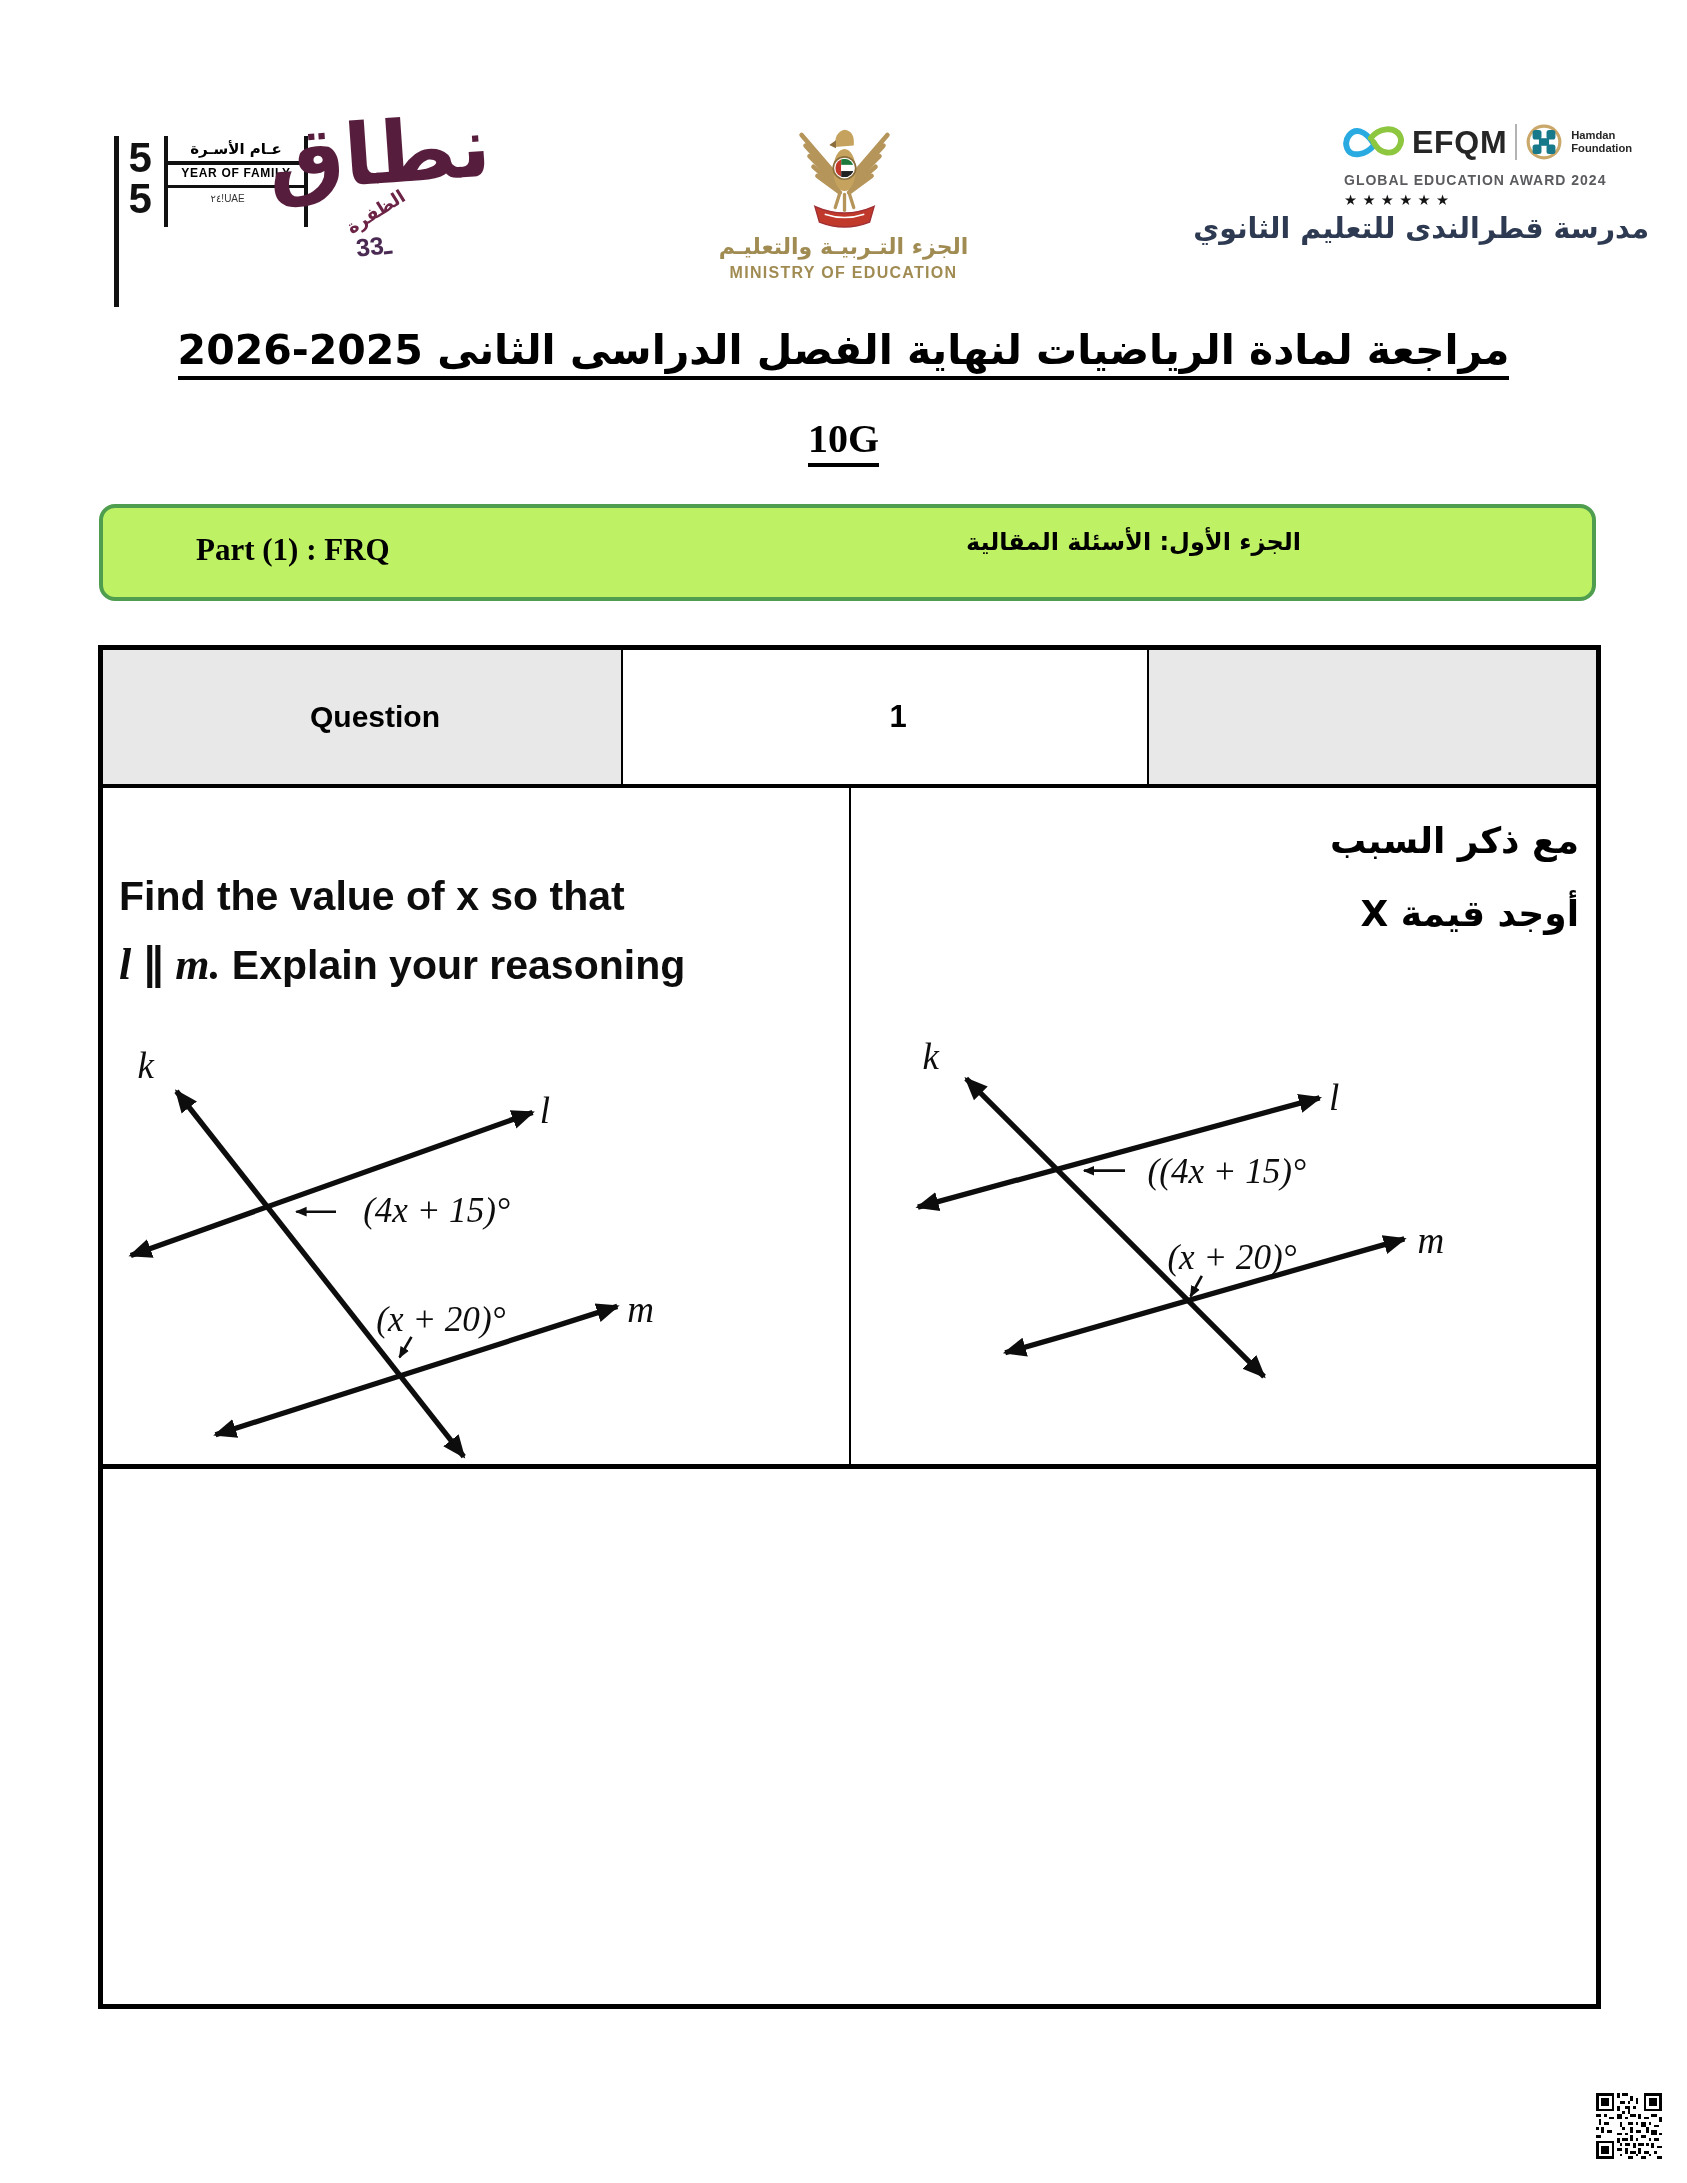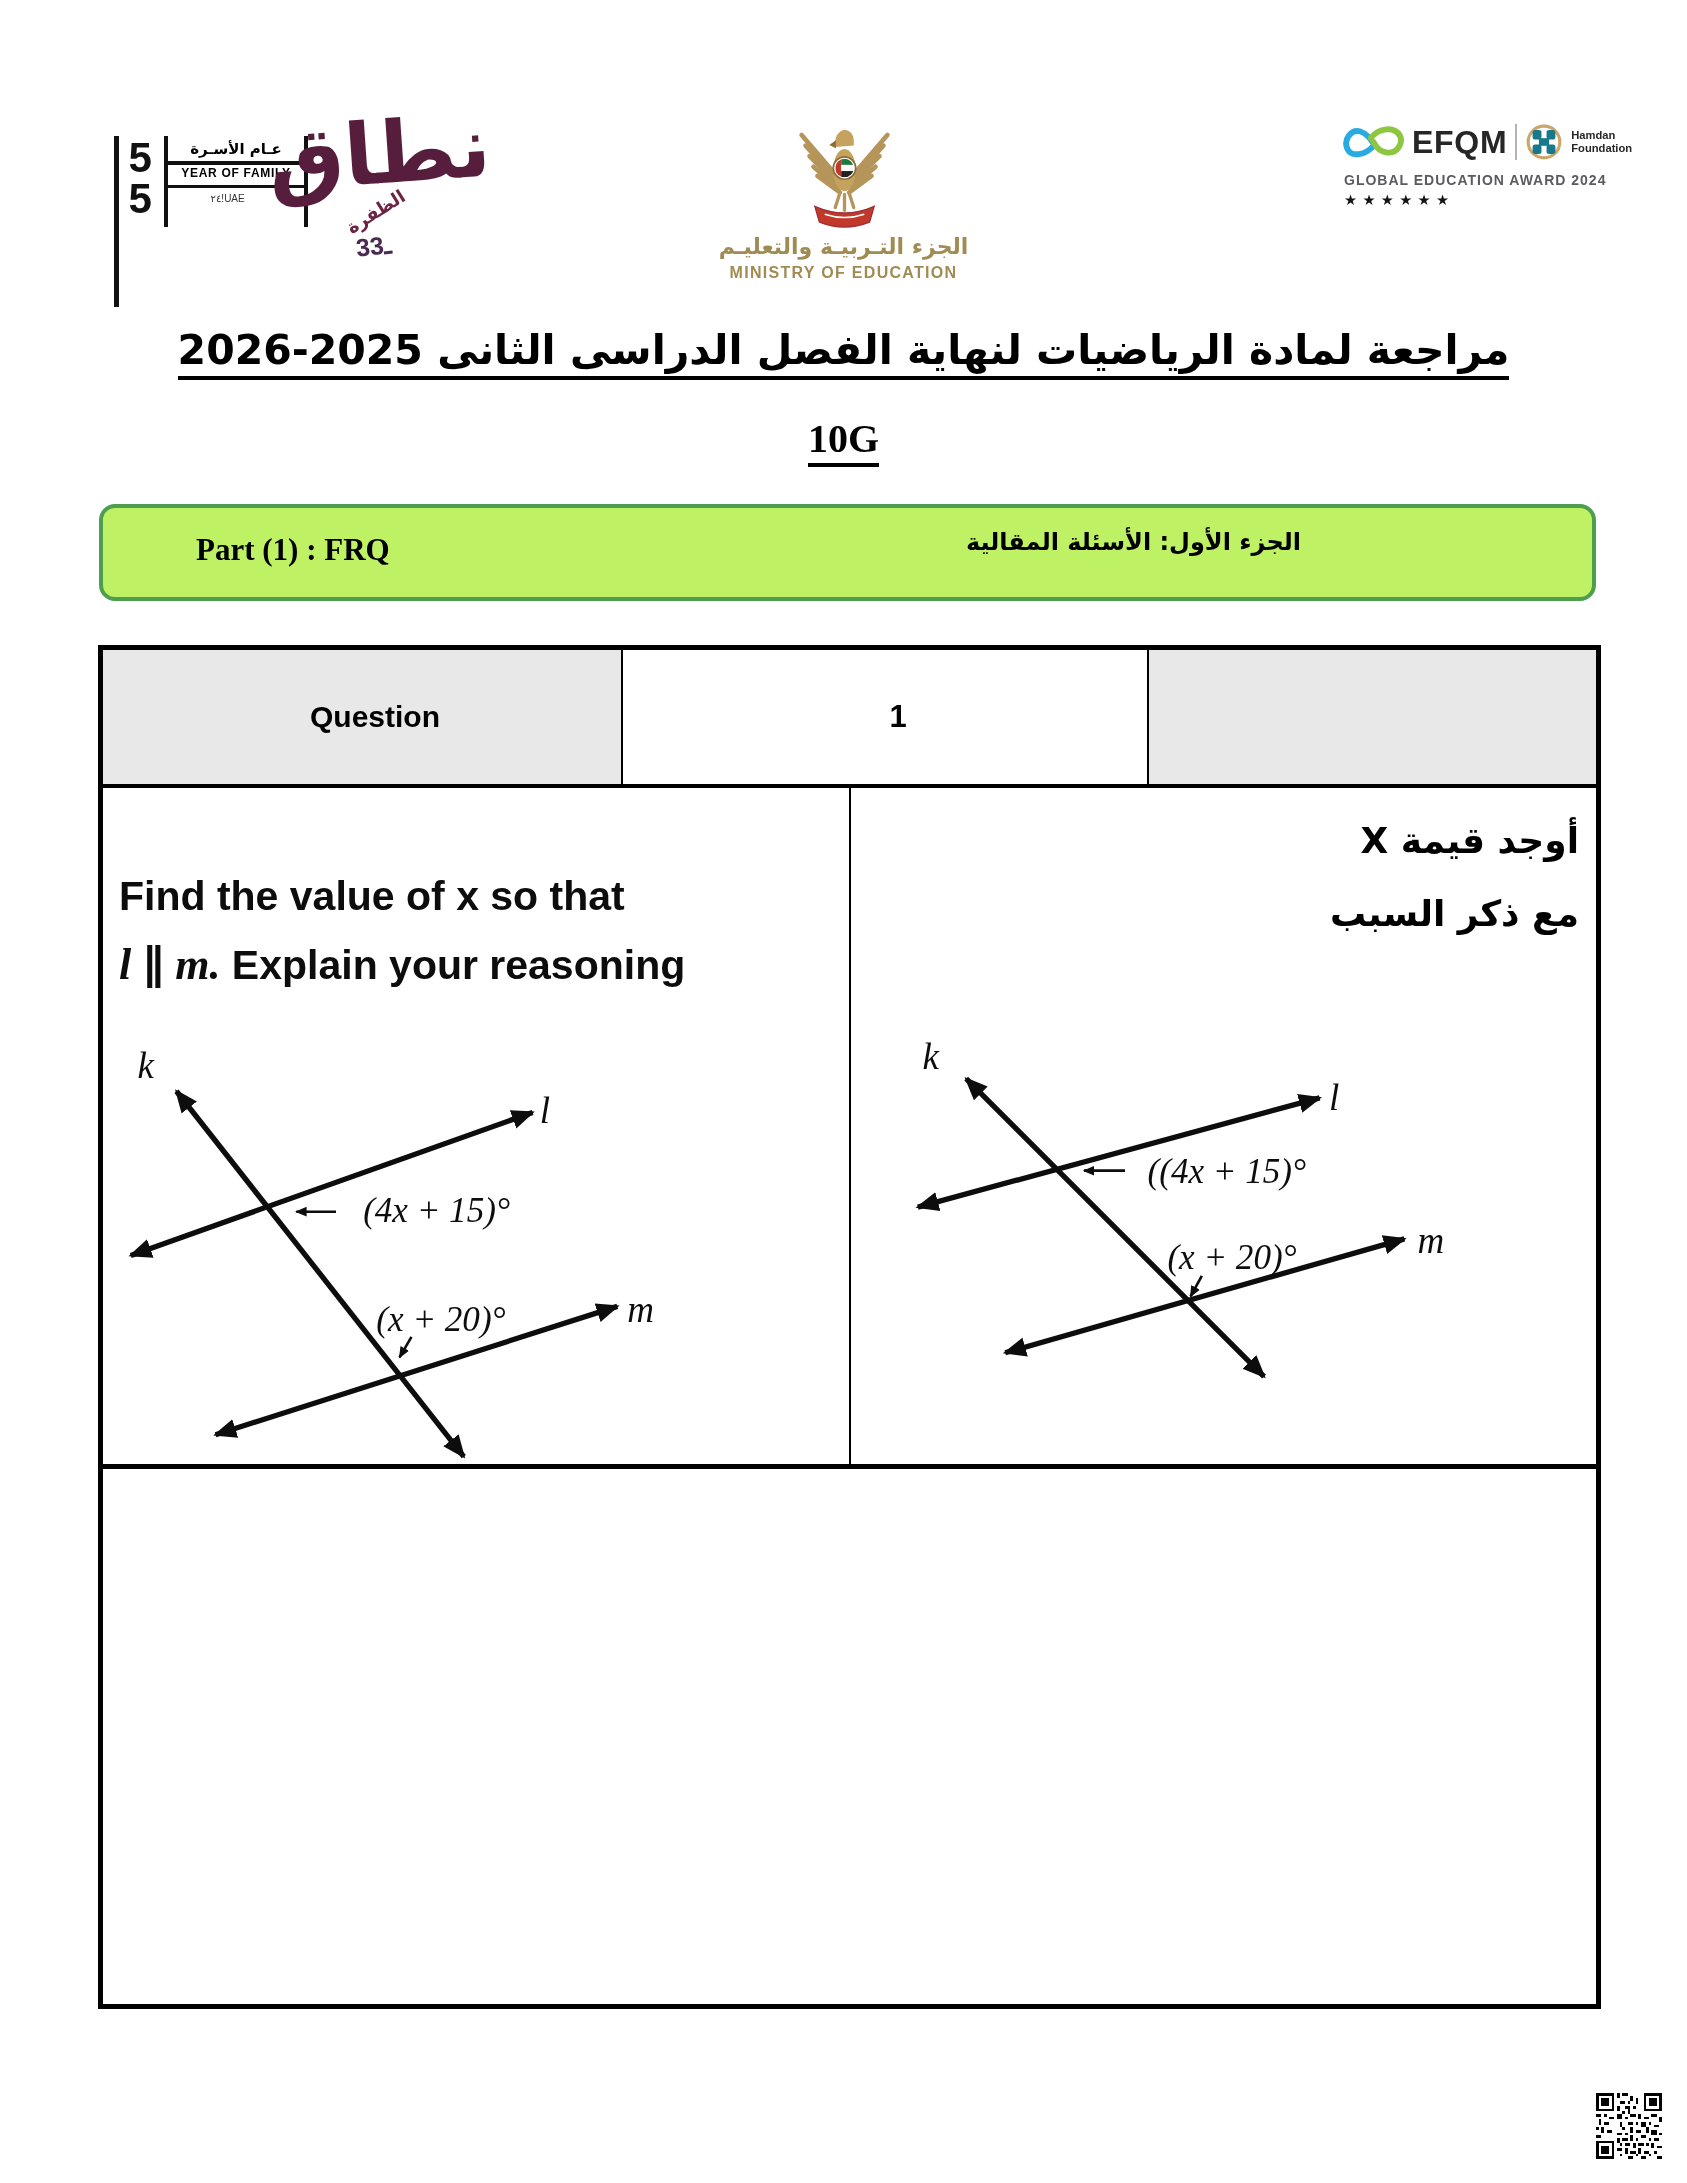--- a/index.html
+++ b/index.html
@@ -168,20 +168,21 @@
       <rect x="34" y="34" width="14" height="15" rx="4" fill="#17798a"></rect>
       <rect x="22" y="24" width="16" height="12" fill="#17798a"></rect>
     </svg>
     <div class="hamdan-txt">
       <div>Hamdan</div>
       <div>Foundation</div>
     </div>
   </div>
   <div class="abs award-line">GLOBAL EDUCATION AWARD 2024</div>
   <div class="abs stars">★★★★★★</div>
+  <div class="abs school">مدرسة قطرالندى للتعليم الثانوي</div>
 
   <div class="abs main-title">
     <span>مراجعة لمادة الرياضيات لنهاية الفصل الدراسى الثانى 2025-2026</span>
   </div>
   <div class="abs grade">
     <span>10G</span>
   </div>
 
   <div class="abs part-box">
     <div class="abs part-en">Part (1) : FRQ</div>
@@ -222,22 +223,22 @@
           <text class="dlabel" x="52" y="438">k</text>
           <text class="dlabel" x="660" y="506">l</text>
           <text class="dlabel" x="792" y="806">m</text>
           <text class="dangle" x="393" y="656">(4x + 15)°</text>
           <text class="dangle" x="413" y="820">(x + 20)°</text>
         </svg>
       </div>
 
       <div class="t-cell-ar">
         <div class="abs q-ar">
+          <div>مع ذكر السبب</div>
           <div>أوجد قيمة  X</div>
-          <div>مع ذكر السبب</div>
         </div>
 
         <svg class="abs dsvg" width="744" height="674" viewBox="0 0 1124 1018">
           <defs>
             <marker id="ahR" viewBox="0 0 10 10" refX="8.5" refY="5" markerWidth="4.6" markerHeight="4.6" orient="auto-start-reverse">
               <path d="M0,1 L9.5,5 L0,9 z" fill="#0d0d0d"></path>
             </marker>
           </defs>
           <g stroke="#0d0d0d" stroke-width="8">
             <line x1="174" y1="439" x2="624" y2="889" marker-start="url(#ahR)" marker-end="url(#ahR)"></line>

